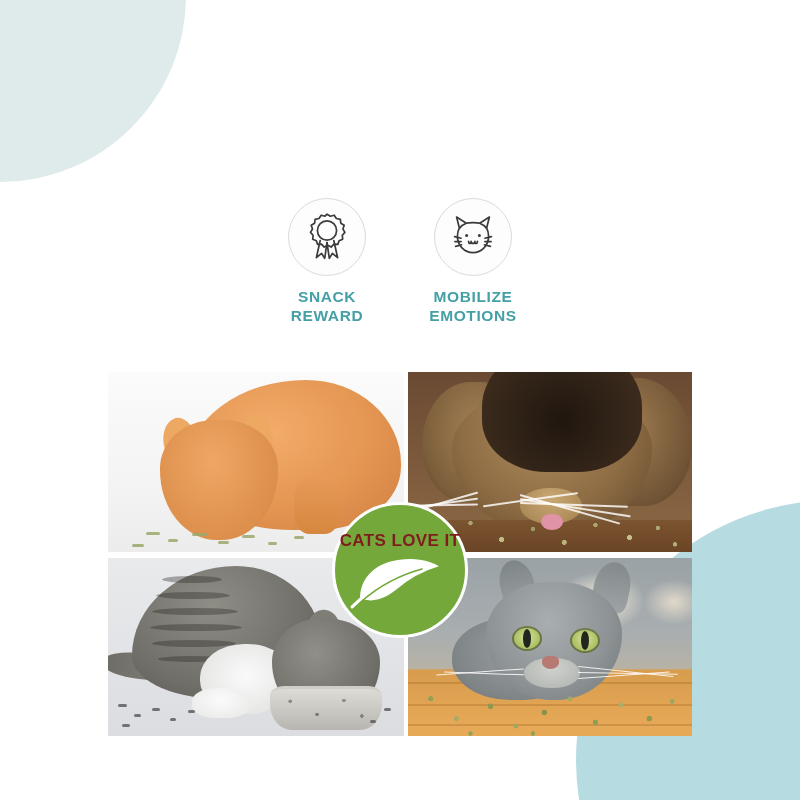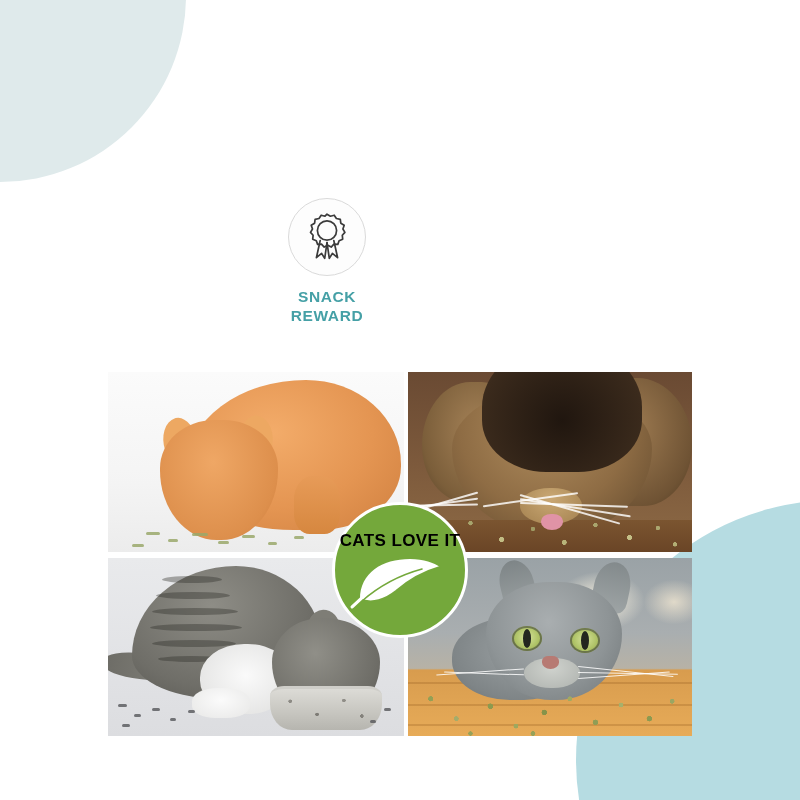--- a/index.html
+++ b/index.html
@@ -245,21 +245,21 @@
     background: #74a83b;
     border: 3px solid #ffffff;
     box-sizing: border-box;
     display: flex;
     flex-direction: column;
     align-items: center;
     z-index: 6;
   }
   .badge-text {
     margin-top: 26px;
-    color: #000000;
+    color: #7f1d1d;
     font-size: 17px;
     font-weight: bold;
     letter-spacing: 0.4px;
     white-space: nowrap;
   }
   .badge-leaf { margin-top: 2px; }
 </style>
 </head>
 <body>
 
@@ -277,20 +277,40 @@
           <path d="M24 3.2 l3.4 2.0 3.8 -1.0 2.2 3.3 3.9 0.8 0.5 3.9 3.4 2.1 -1.3 3.7 2.0 3.4 -2.6 2.9 0.4 3.9 -3.6 1.5 -1.3 3.7 -3.9 -0.2 -2.7 2.9 -3.5 -1.8 -3.5 1.8 -2.7 -2.9 -3.9 0.2 -1.3 -3.7 -3.6 -1.5 0.4 -3.9 -2.6 -2.9 2.0 -3.4 -1.3 -3.7 3.4 -2.1 0.5 -3.9 3.9 -0.8 2.2 -3.3 3.8 1.0 z"></path>
           <circle cx="24" cy="19.5" r="9.6"></circle>
           <path d="M17.2 29.5 L13.4 46.6 L18.6 42.4 L21.7 47.4 L24 31.6"></path>
           <path d="M30.8 29.5 L34.6 46.6 L29.4 42.4 L26.3 47.4 L24 31.6"></path>
         </svg>
       </div>
       <div class="feature-label">SNACK
 REWARD</div>
     </div>
 
+    <div class="feature">
+      <div class="feature-circle">
+        <svg width="50" height="46" viewBox="0 0 50 46" fill="none" stroke="#3b3b3b" stroke-width="1.7" stroke-linejoin="round" stroke-linecap="round">
+          <path d="M11.5 14.5 L8.6 3.0 L18.3 9.2"></path>
+          <path d="M38.5 14.5 L41.4 3.0 L31.7 9.2"></path>
+          <path d="M18.3 9.2 C21.0 8.3 29.0 8.3 31.7 9.2
+                   C36.6 11.0 40.6 15.6 40.6 22.0
+                   C40.6 31.6 33.6 38.6 25.0 38.6
+                   C16.4 38.6 9.4 31.6 9.4 22.0
+                   C9.4 15.6 13.4 11.0 18.3 9.2 Z"></path>
+          <circle cx="18.6" cy="21.4" r="1.5" fill="#3b3b3b" stroke="none"></circle>
+          <circle cx="31.4" cy="21.4" r="1.5" fill="#3b3b3b" stroke="none"></circle>
+          <path d="M20.6 27.4 C20.6 30.0 23.1 30.0 23.1 27.4 C23.1 30.0 26.9 30.0 26.9 27.4 C26.9 30.0 29.4 30.0 29.4 27.4"></path>
+          <path d="M13.0 24.2 L6.6 22.6 M13.1 27.6 L6.9 27.6 M13.6 30.8 L7.6 32.4"></path>
+          <path d="M37.0 24.2 L43.4 22.6 M36.9 27.6 L43.1 27.6 M36.4 30.8 L42.4 32.4"></path>
+        </svg>
+      </div>
+      <div class="feature-label">MOBILIZE
+EMOTIONS</div>
+    </div>
 
   </div>
 
   <div class="grid">
 
     <div class="photo p-tl">
       <div class="scene">
         <div class="sh tl-bg"></div>
         <div class="sh tl-body"></div>
         <div class="sh tl-leg"></div>

